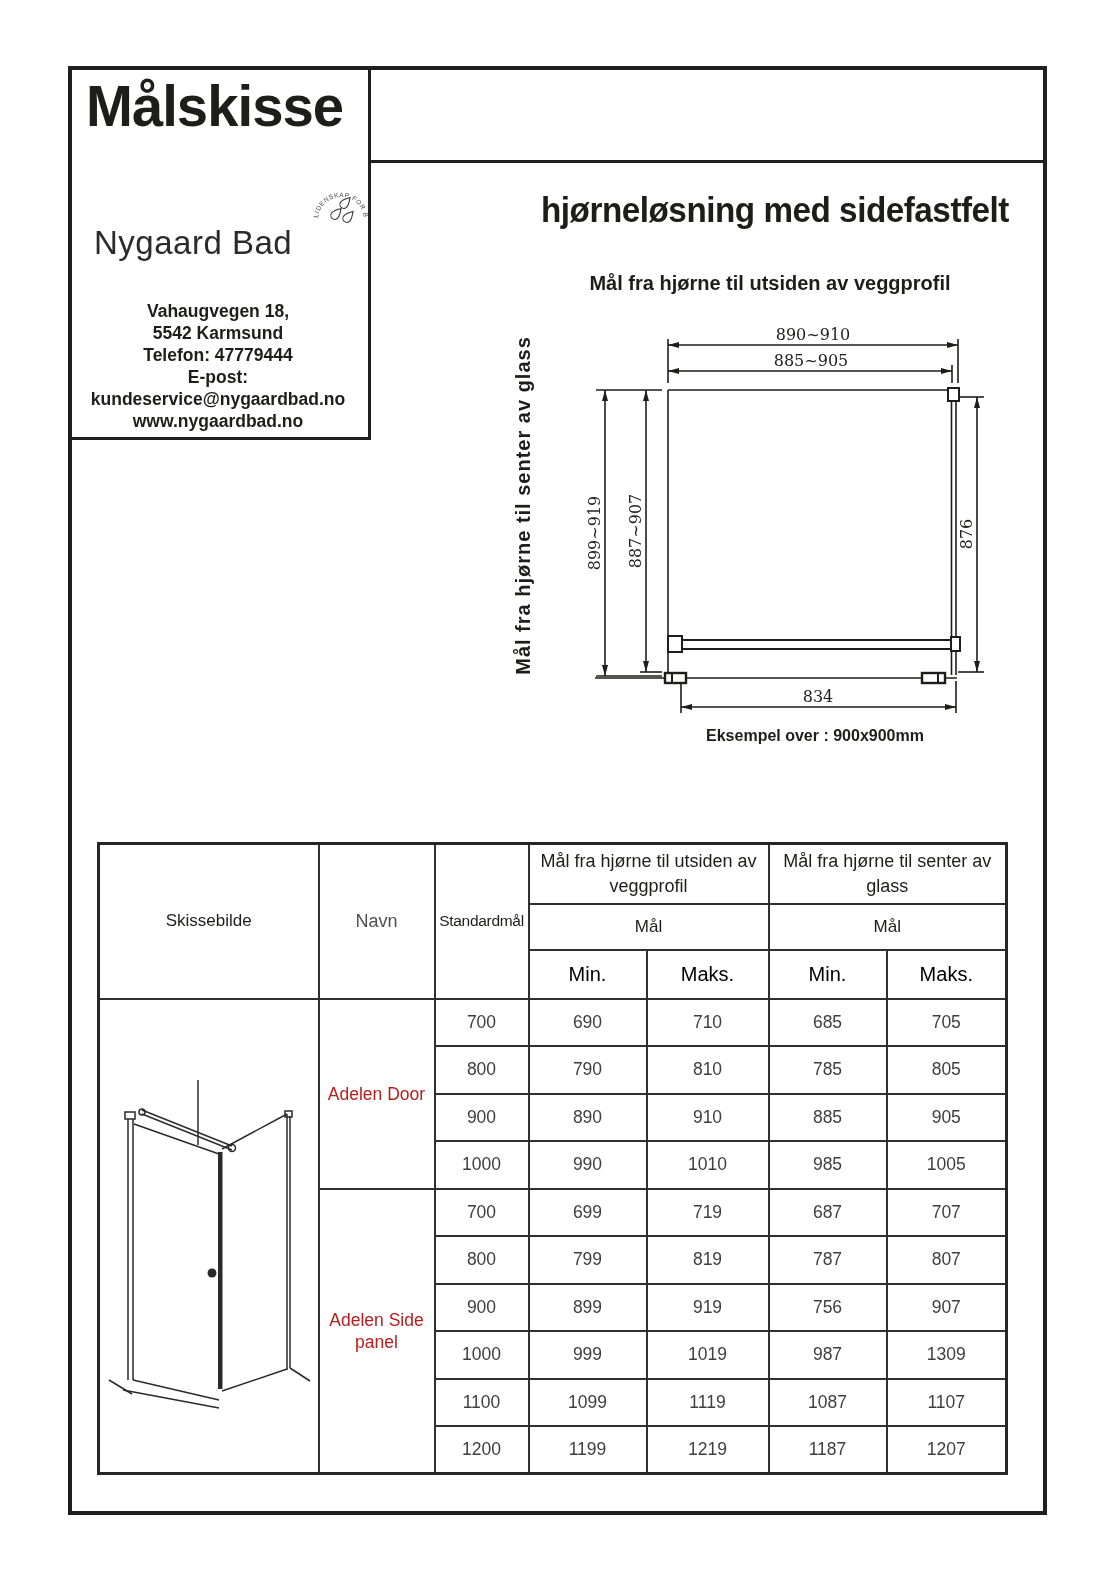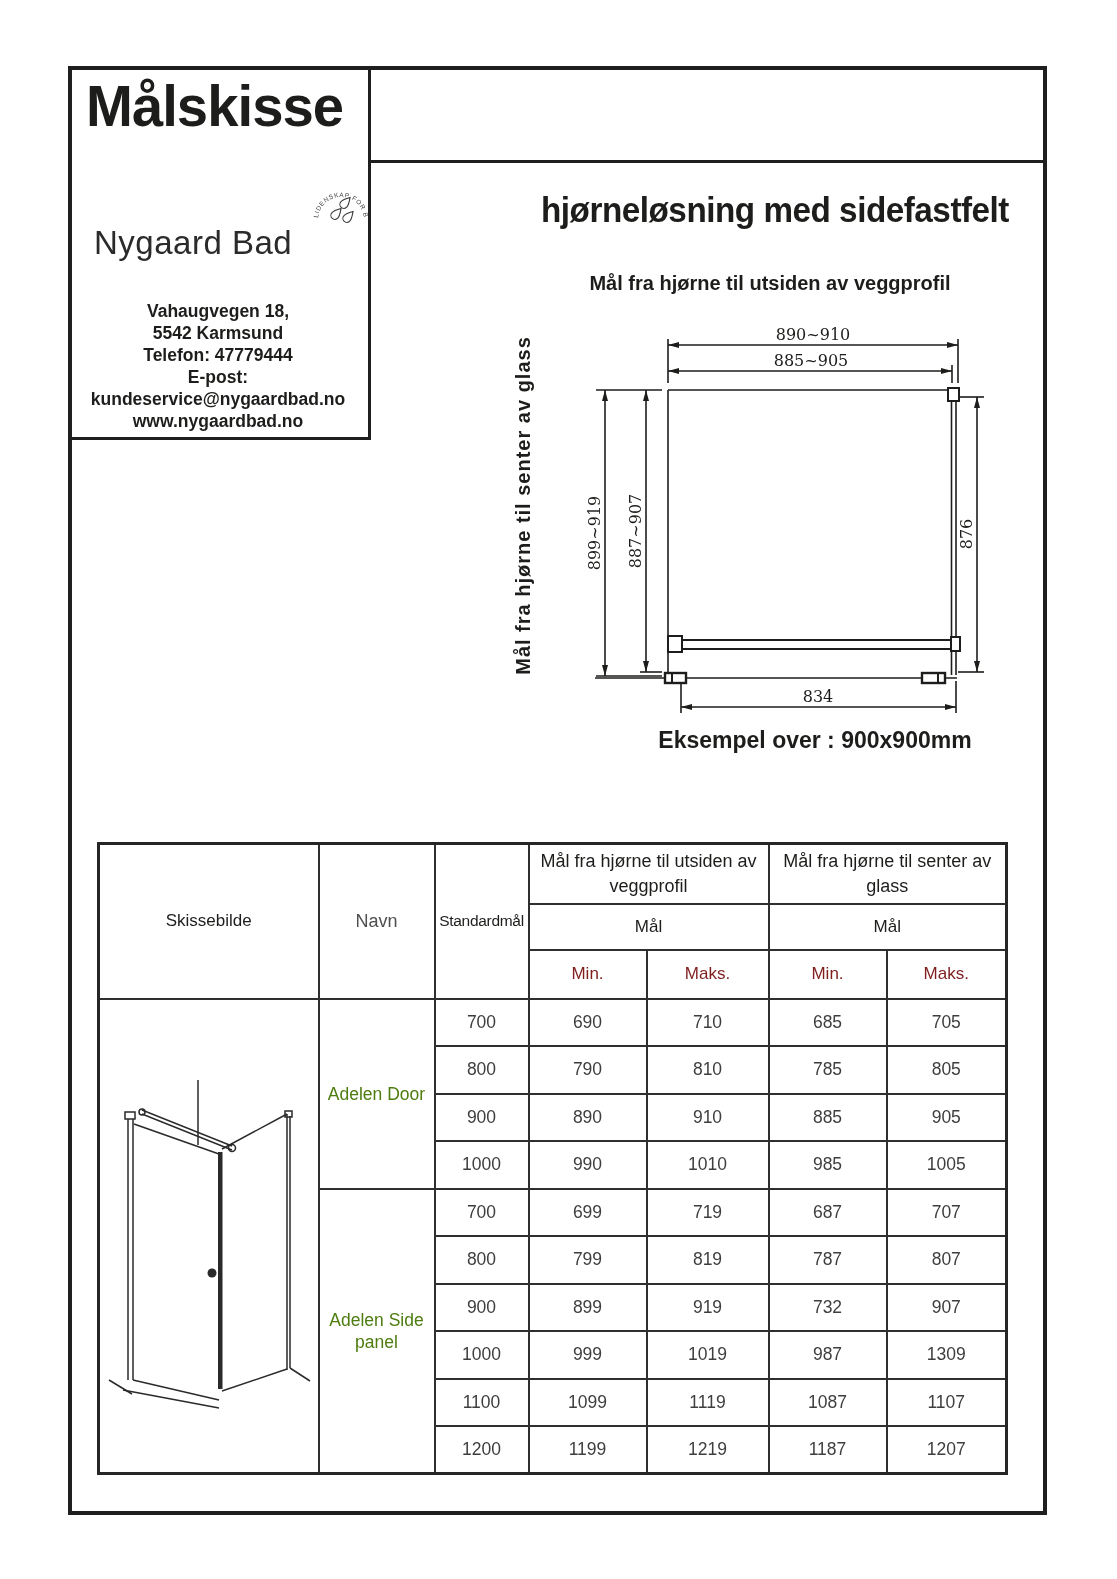--- a/index.html
+++ b/index.html
@@ -24,34 +24,34 @@
   .main-heading{position:absolute;left:515px;top:190px;width:520px;text-align:center;
                 font-size:35px;font-weight:700;letter-spacing:-.5px;transform:scaleX(.95);}
   .sub-heading{position:absolute;left:520px;top:272px;width:500px;text-align:center;
                font-size:20px;font-weight:700;}
   
   .drawing{position:absolute;left:500px;top:315px;}
   .side-label{position:absolute;left:512px;top:678px;width:345px;
               transform:rotate(-90deg);transform-origin:0 0;text-align:center;
               font-size:20px;font-weight:700;letter-spacing:1px;}
   .diagram-caption{position:absolute;left:600px;top:727px;width:430px;text-align:center;
-                   font-size:23px;font-weight:700;}
+                   font-size:16px;font-weight:700;}
   
   table.dim-table{position:absolute;left:97px;top:842px;width:908px;border-collapse:collapse;
                   table-layout:fixed;font-size:17px;}
   .dim-table td,.dim-table th{border:2px solid #2f2f2f;padding:0;text-align:center;
                   vertical-align:middle;font-weight:400;box-sizing:border-box;}
   .dim-table{border:3px solid #262626;}
   .hdr-bold{font-weight:700;font-size:17px;}
   .hdr-gray{color:#4f4f4f;font-size:18px;}
   .group-hdr{font-weight:700;font-size:18px;text-align:left;padding:4px 6px 4px 10px;line-height:25px;}
   .mal-hdr{font-weight:700;font-size:17px;}
-  .minmax{color:#7f1d1d;font-size:17px;border-radius:11px;}
+  .minmax{color:#000000;font-size:20px;border-radius:11px;}
   .num{color:#3e3e3e;font-size:17.5px;}
-  .navn{color:#4d7c0f;font-size:17.5px;line-height:22px;padding:0 6px;}
+  .navn{color:#b91c1c;font-size:17.5px;line-height:22px;padding:0 6px;}
   .standard-hdr{font-weight:700;font-size:15.5px;letter-spacing:-.3px;}
   tr.hr1{height:60px;} tr.hr2{height:46px;} tr.hr3{height:49px;}
   tr.body-row{height:47.5px;}
   .sketch-cell{vertical-align:middle;}
   svg text{font-family:"DejaVu Serif",serif;font-size:16px;fill:#1d1d1b;}
   svg .emb{font-family:"Liberation Sans",sans-serif;}
 </style>
 </head>
 <body>
 
@@ -254,21 +254,21 @@
       <td class="num">800</td>
       <td class="num">799</td>
       <td class="num">819</td>
       <td class="num">787</td>
       <td class="num">807</td>
     </tr>
     <tr class="body-row">
       <td class="num">900</td>
       <td class="num">899</td>
       <td class="num">919</td>
-      <td class="num">732</td>
+      <td class="num">756</td>
       <td class="num">907</td>
     </tr>
     <tr class="body-row">
       <td class="num">1000</td>
       <td class="num">999</td>
       <td class="num">1019</td>
       <td class="num">987</td>
       <td class="num">1309</td>
     </tr>
     <tr class="body-row">

